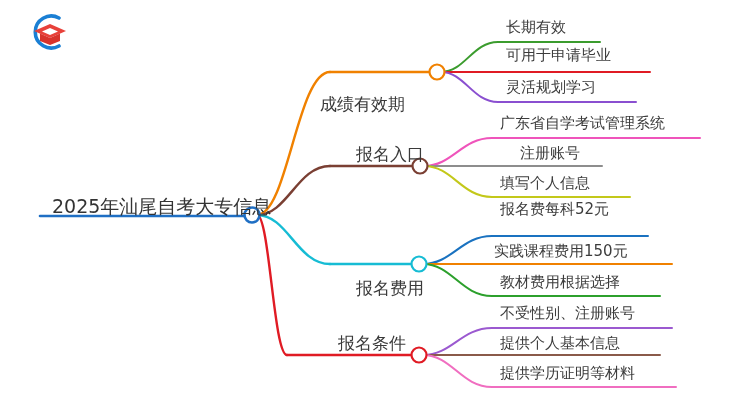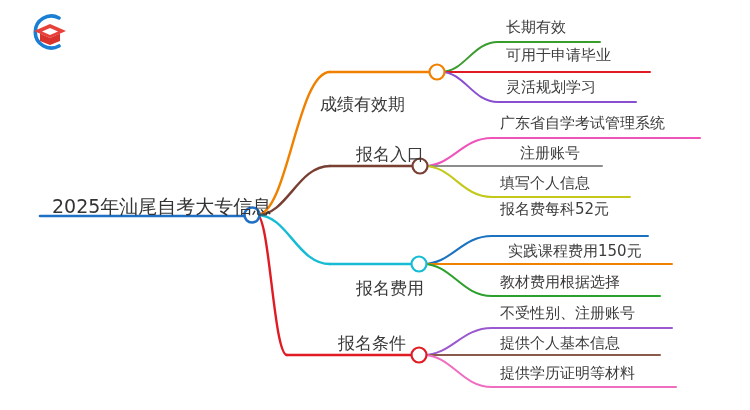--- a/index.html
+++ b/index.html
@@ -152,21 +152,21 @@
       <div class="label label-branch" style="left: 320px; top: 52px; margin-top: 44px;">成绩有效期</div>
       <div class="label label-leaf" style="left: 506px; top: 20px;">长期有效</div>
       <div class="label label-leaf" style="left: 506px; top: 48px;">可用于申请毕业</div>
       <div class="label label-leaf" style="left: 506px; top: 80px;">灵活规划学习</div>
       <div class="label label-branch" style="left: 338px; top: 146px; margin-left: 18px;">报名入口</div>
       <div class="label label-leaf" style="left: 500px; top: 116px;">广东省自学考试管理系统</div>
       <div class="label label-leaf" style="left: 520px; top: 146px;">注册账号</div>
       <div class="label label-leaf" style="left: 500px; top: 176px;">填写个人信息</div>
       <div class="label label-branch" style="left: 356px; top: 244px; margin-top: 36px;">报名费用</div>
       <div class="label label-leaf" style="left: 500px; top: 202px;">报名费每科52元</div>
-      <div class="label label-leaf" style="left: 508px; top: 244px; text-align: center;">实践课程费用150元</div>
+      <div class="label label-leaf" style="left: 494px; top: 244px; text-align: center;">实践课程费用150元</div>
       <div class="label label-leaf" style="left: 500px; top: 275px;">教材费用根据选择</div>
       <div class="label label-branch" style="left: 338px; top: 335px;">报名条件</div>
       <div class="label label-leaf" style="left: 500px; top: 306px;">不受性别、注册账号</div>
       <div class="label label-leaf" style="left: 500px; top: 336px;">提供个人基本信息</div>
       <div class="label label-leaf" style="left: 500px; top: 366px;">提供学历证明等材料</div>
     </div>
 
 </div>
 
 </body></html>

